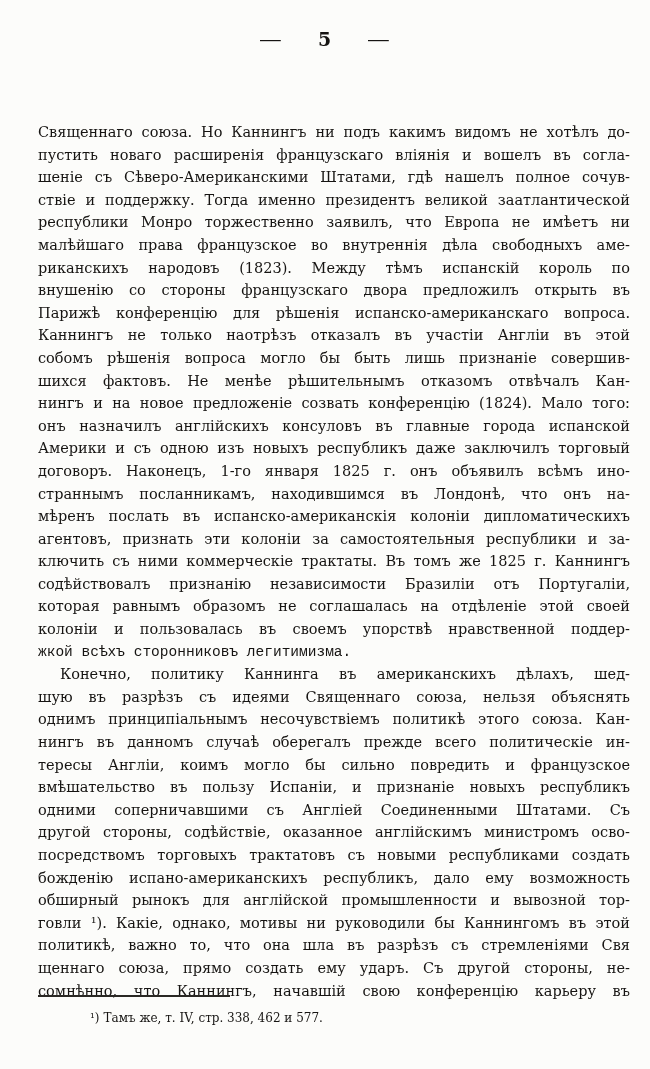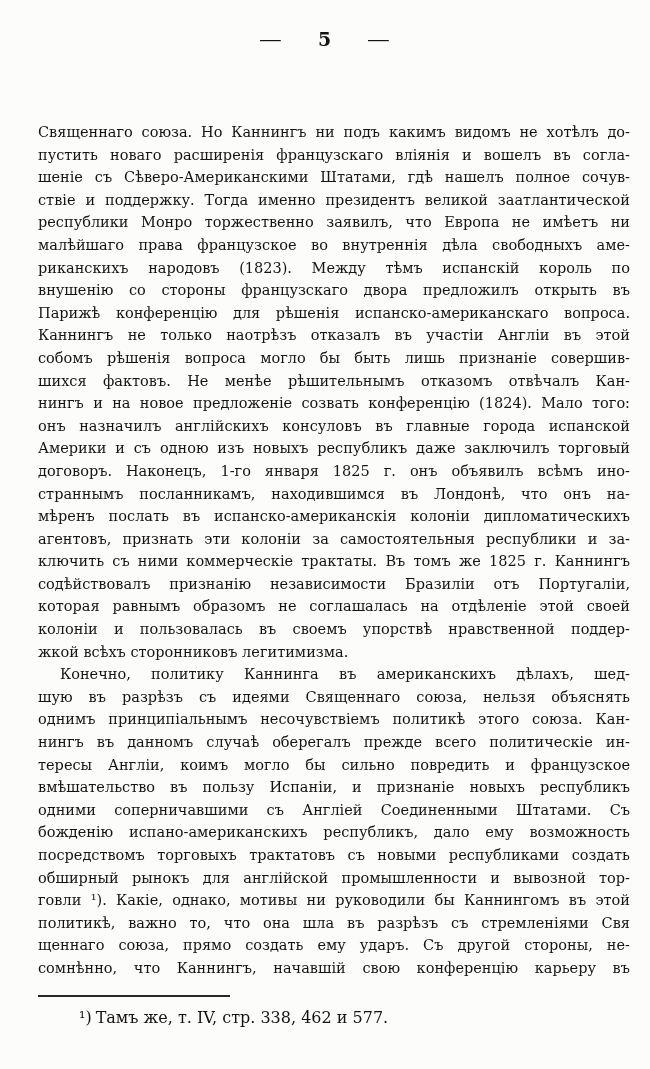--- a/index.html
+++ b/index.html
@@ -50,37 +50,38 @@
     margin: 0;
   }
   .line {
     white-space: nowrap;
     text-align: justify;
     text-align-last: justify;
     height: 22.6px;
   }
   .line.line-end {
     text-align-last: left;
+    font-family: Liberation Mono, monospace;
   }
   .line.line-indent {
     text-indent: 22px;
   }
   .footnote-rule {
     position: absolute;
     top: 995px;
     left: 38px;
     width: 192px;
     height: 2px;
     background: #2a2824;
   }
   .footnote {
     position: absolute;
     top: 1008px;
-    left: 79px;
-    font-size: 16px;
+    left: 90px;
+    font-size: 12px;
     line-height: 20px;
   }
   .footnote .fn-marker {
     margin-right: 4px;
   }
 </style>
 </head>
 <body>
 
 <div class="page">
@@ -119,22 +120,23 @@
         <div class="line line-end">жкой всѣхъ сторонниковъ легитимизма.</div>
       </div>
       <div class="paragraph">
         <div class="line line-indent">Конечно, политику Каннинга въ американскихъ дѣлахъ, шед-</div>
         <div class="line">шую въ разрѣзъ съ идеями Священнаго союза, нельзя объяснять</div>
         <div class="line">однимъ принципіальнымъ несочувствіемъ политикѣ этого союза. Кан-</div>
         <div class="line">нингъ въ данномъ случаѣ оберегалъ прежде всего политическіе ин-</div>
         <div class="line">тересы Англіи, коимъ могло бы сильно повредить и французское</div>
         <div class="line">вмѣшательство въ пользу Испаніи, и признаніе новыхъ республикъ</div>
         <div class="line">одними соперничавшими съ Англіей Соединенными Штатами. Съ</div>
+        <div class="line">другой стороны, содѣйствіе, оказанное англійскимъ министромъ осво-</div>
+        <div class="line">посредствомъ торговыхъ трактатовъ съ новыми республиками создать</div>
         <div class="line">божденію испано-американскихъ республикъ, дало ему возможность</div>
-        <div class="line">посредствомъ торговыхъ трактатовъ съ новыми республиками создать</div>
         <div class="line">обширный рынокъ для англійской промышленности и вывозной тор-</div>
         <div class="line">говли ¹). Какіе, однако, мотивы ни руководили бы Каннингомъ въ этой</div>
         <div class="line">политикѣ, важно то, что она шла въ разрѣзъ съ стремленіями Свя</div>
         <div class="line">щеннаго союза, прямо создать ему ударъ. Съ другой стороны, не-</div>
         <div class="line">сомнѣнно, что Каннингъ, начавшій свою конференцію карьеру въ</div>
       </div>
     </div>
 
   <div class="footnote-rule"></div>
 

